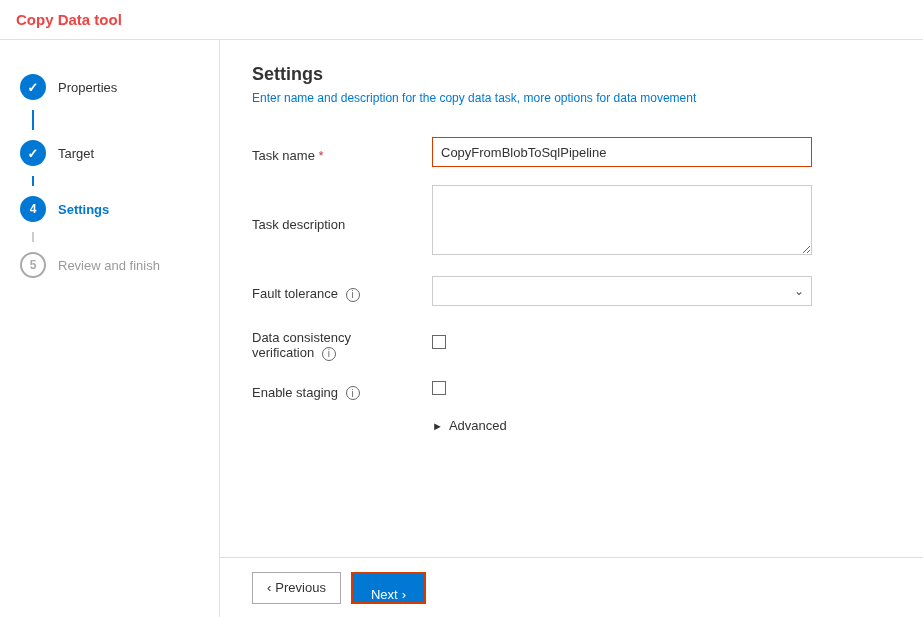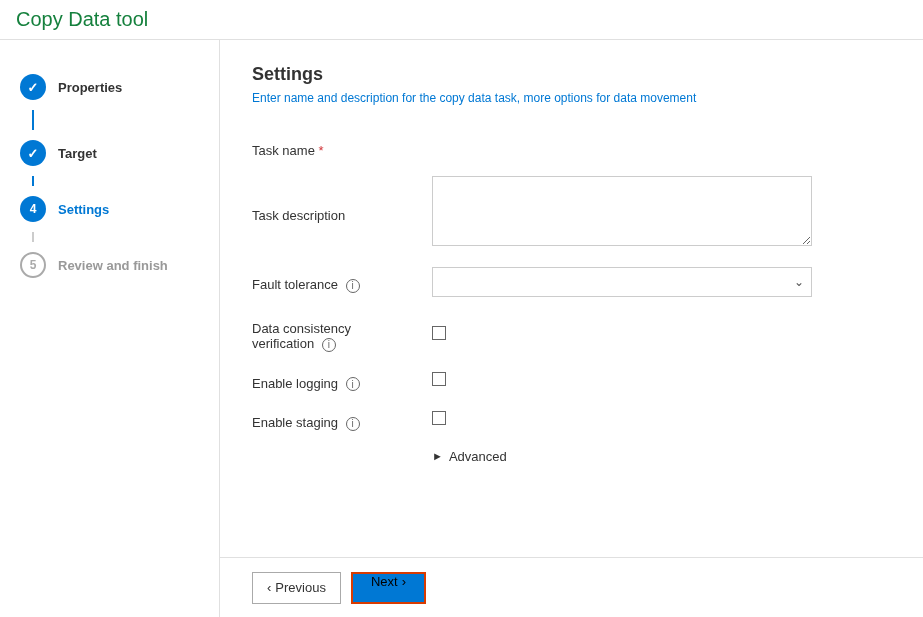--- a/index.html
+++ b/index.html
@@ -14,23 +14,23 @@
 
     .title-bar {
       height: 40px;
       border-bottom: 1px solid #e0e0e0;
       display: flex;
       align-items: center;
       padding: 0 16px;
     }
 
     .title-bar-text {
-      font-size: 20px;
-      font-weight: 400;
-      color: #15803d;
+      font-size: 15px;
+      font-weight: 700;
+      color: #ef4444;
     }
 
     .main-layout {
       display: flex;
       height: calc(617px - 40px);
     }
 
     
     .sidebar {
       width: 220px;
@@ -72,21 +72,20 @@
 
     .step-circle.inactive {
       background-color: #fff;
       border: 2px solid #aaa;
       color: #aaa;
     }
 
     .step-label {
       color: #333;
       font-size: 13px;
-      font-weight: bold;
     }
 
     .step-label.inactive {
       color: #999;
     }
 
     .step-label.active {
       font-weight: 600;
       color: #0078d4;
     }
@@ -272,26 +271,26 @@
       display: flex;
       align-items: center;
       gap: 4px;
     }
 
     .btn-next {
       height: 32px;
       padding: 0 18px;
       border: 2px solid #d83b01;
       background: #0078d4;
-      color: #000000;
+      color: #ffffff;
       font-size: 13px;
       cursor: pointer;
       font-weight: 500;
       display: flex;
-      align-items: flex-start;
+      align-items: flex-end;
       gap: 4px;
     }
 
     .step-connector {
       width: 2px;
       height: 10px;
       background: #0078d4;
       margin-left: 32px;
     }
 
@@ -347,20 +346,23 @@
 
   <div class="content-area">
     <div class="content-scrollable">
 
       <div class="section-title">Settings</div>
       <div class="section-subtitle">Enter name and description for the copy data task, more options for data movement</div>
 
       <div class="form-row">
         <div class="form-label">
           <span>Task name</span><span class="required"> *</span>
+        </div>
+        <div class="form-control">
+          <input type="text" class="text-input" value="CopyFromBlobToSqlPipeline" style="">
         </div>
       </div>
 
       <div class="form-row">
         <div class="form-label">Task description</div>
         <div class="form-control">
           <textarea class="textarea-input" style=""></textarea>
         </div>
       </div>
 
@@ -384,29 +386,20 @@
           <span>Data consistency<br>verification</span>
           <span class="info-icon">i</span>
         </div>
         <div class="form-control">
           <div class="checkbox-row">
             <input type="checkbox" class="checkbox-input" style="">
           </div>
         </div>
       </div>
 
-      <div class="form-row">
-        <div class="form-label">
-          <span>Enable logging</span>
-          <span class="info-icon">i</span>
-        </div>
-        <div class="form-control">
-          <input type="checkbox" class="checkbox-input" style="">
-        </div>
-      </div>
 
       <div class="form-row">
         <div class="form-label">
           <span>Enable staging</span>
           <span class="info-icon">i</span>
         </div>
         <div class="form-control">
           <input type="checkbox" class="checkbox-input" style="">
         </div>
       </div>

